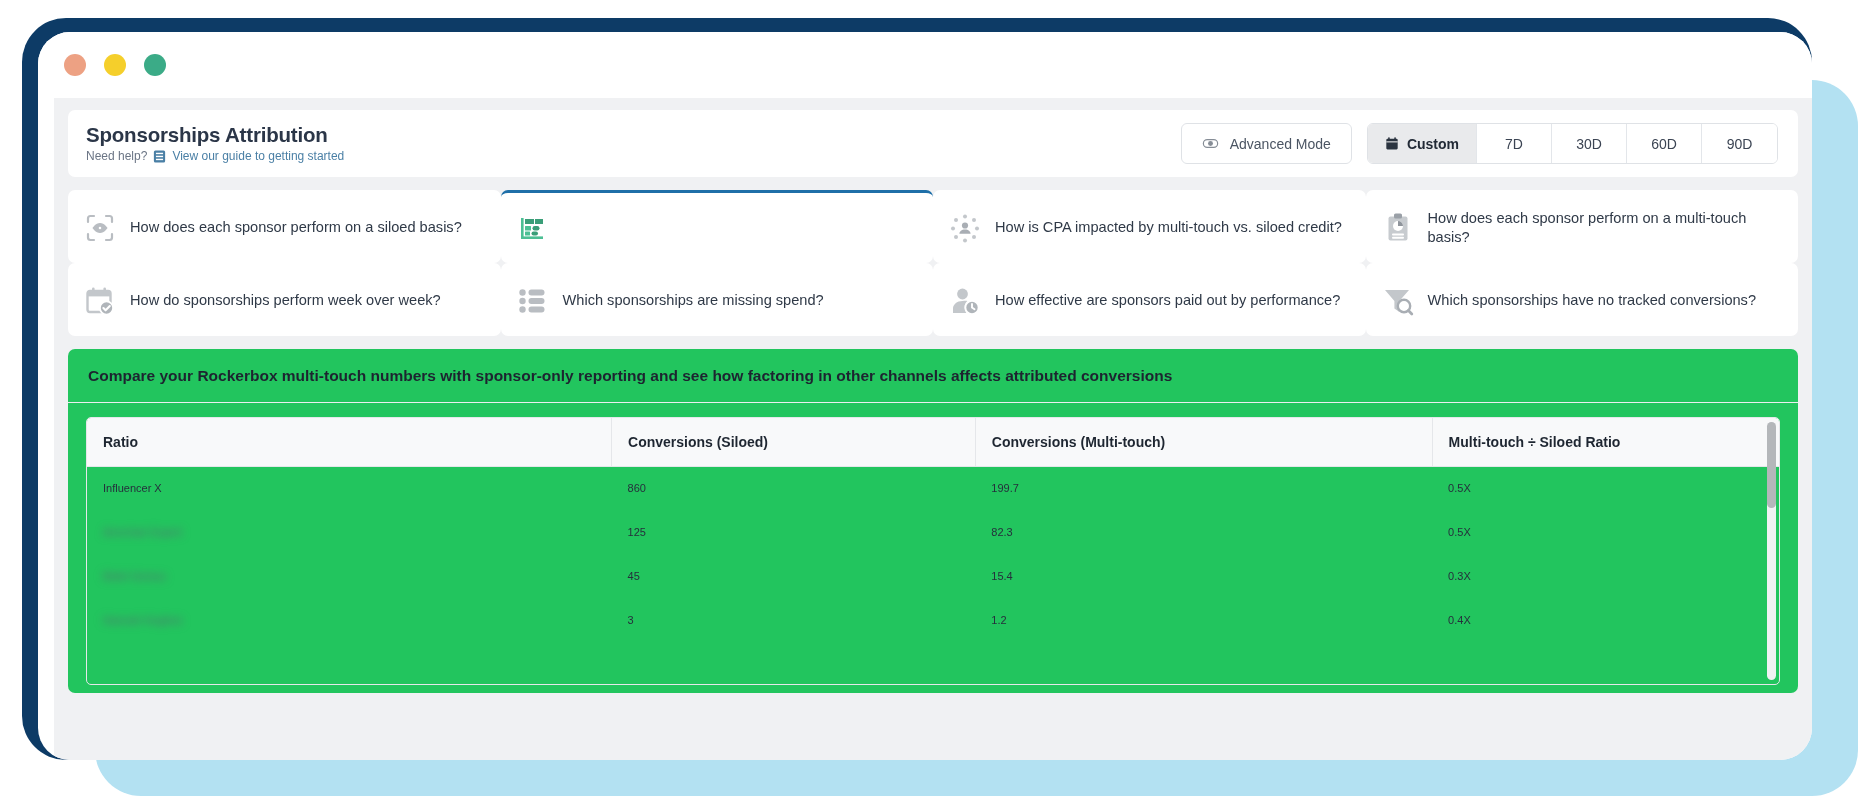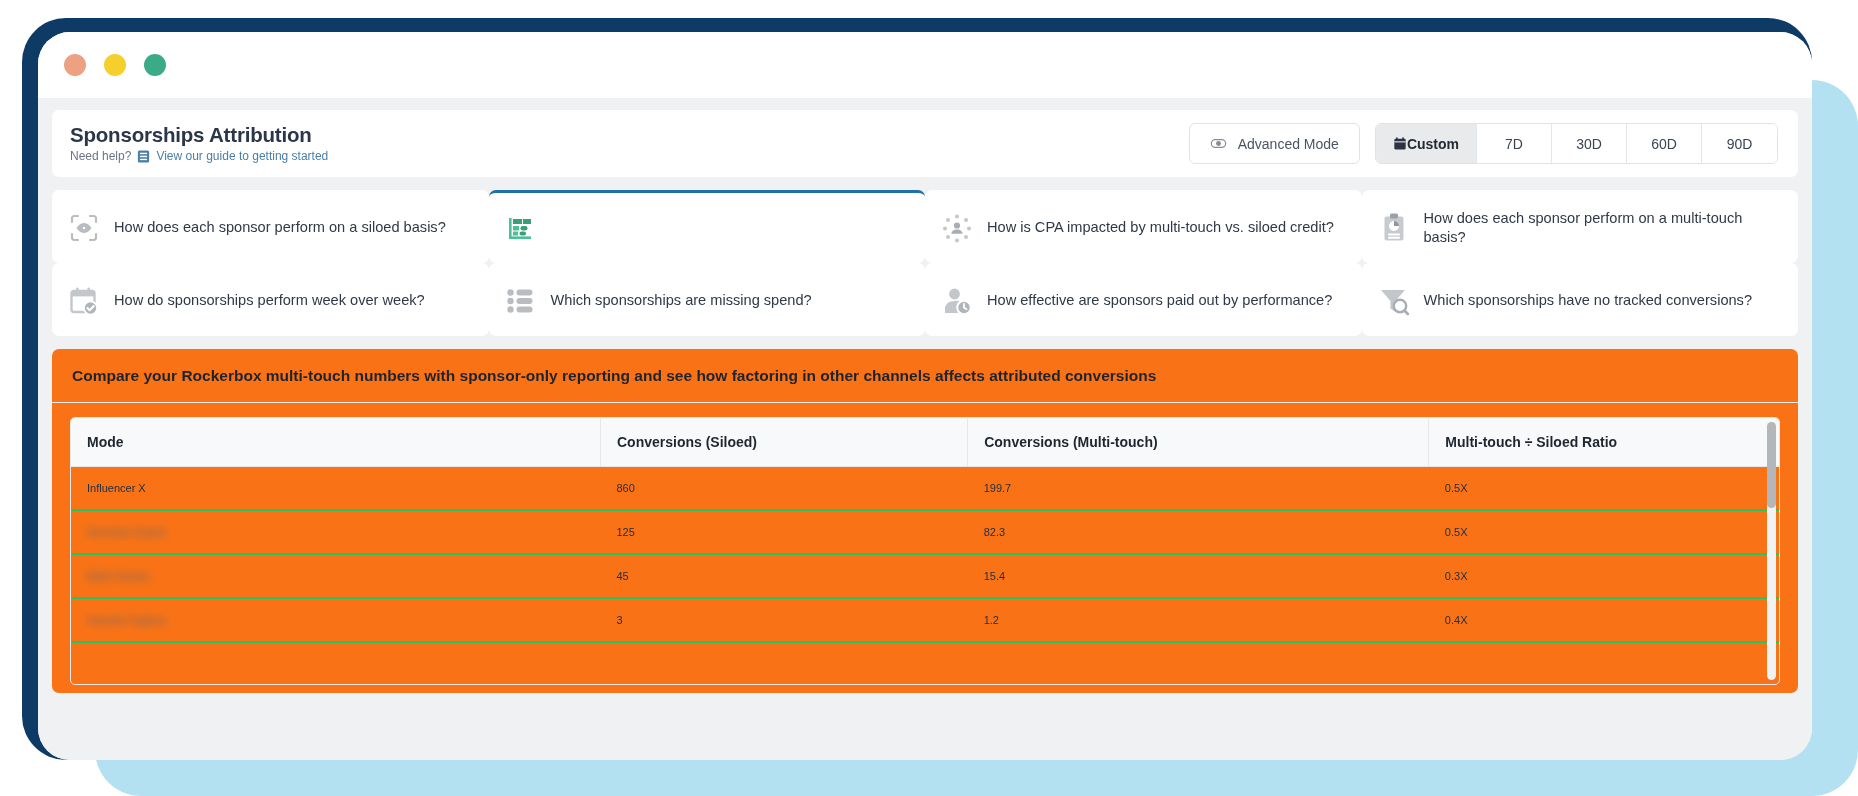--- a/index.html
+++ b/index.html
@@ -49,20 +49,21 @@
   .dot { width: 22px; height: 22px; border-radius: 50%; }
   .dot.red { background: #eda183; }
   .dot.yellow { background: #f5cf2b; }
   .dot.green { background: #3bab87; }
 
   
   .app-body {
     background: #f0f1f3;
     padding: 12px 14px 0 14px;
     height: 662px;
+    margin-left: 16px;
   }
 
   
   .header-card {
     background: #fff;
     border-radius: 7px;
     height: 67px;
     display: flex; align-items: center; justify-content: space-between;
     padding: 0 20px 0 18px;
   }
@@ -82,21 +83,21 @@
   .adv-mode {
     display: flex; align-items: center; gap: 11px;
     border: 1px solid #dfe2e6; border-radius: 6px;
     height: 41px; padding: 16px 20px;
     background: #fff;
     font-size: 14px; color: #4b5563;
   }
 
   .range-group { display: flex; border: 1px solid #dfe2e6; border-radius: 6px; overflow: hidden; height: 41px; }
   .range-btn {
-    display: flex; align-items: center; justify-content: center; 
+    display: flex; align-items: center; justify-content: center; gap: 8px;
     min-width: 75px; padding: 0 17px;
     font-size: 14px; color: #3b4453;
     background: #fff;
     border-right: 1px solid #e3e6ea;
     cursor: pointer;
   }
   .range-btn:last-child { border-right: none; }
   .range-btn.active { background: #e9eaec; font-weight: 600; color: #222a36; }
 
   
@@ -116,21 +117,21 @@
     border-top: 3px solid transparent;
   }
   .qcard.selected { border-top: 3px solid #1f6fa8; }
   .qcard .qicon { width: 34px; height: 34px; flex: 0 0 34px; display:flex; align-items:center; justify-content:center; }
   .qcard .qtext {
     font-size: 14.6px; color: #2f3947; line-height: 1.32;
   }
 
   
   .panel {
-    background: #f97316;
+    background: #22c55e;
     border-radius: 7px;
     margin-top: 13px;
     height: 344px;
     overflow: hidden;
   }
   .panel-title {
     font-size: 15.5px; font-weight: 700; color: #1d2430;
     padding: 18px 20px 17px 20px;
     border-bottom: 1px solid #eceef0;
   }
@@ -359,21 +360,21 @@
 
       </div>
 
       <div class="panel">
         <div class="panel-title">Compare your Rockerbox multi-touch numbers with sponsor-only reporting and see how factoring in other channels affects attributed conversions</div>
 
         <div class="table-wrap">
           <table>
             <thead>
               <tr>
-                <th class="col-name">Mode</th>
+                <th class="col-name">Ratio</th>
                 <th class="col-sil">Conversions (Siloed)</th>
                 <th class="col-mt">Conversions (Multi-touch)</th>
                 <th class="col-ratio">Multi-touch ÷ Siloed Ratio</th>
               </tr>
             </thead>
             <tbody>
               <tr>
                 <td>Influencer X</td>
                 <td>860</td>
                 <td>199.7</td>

